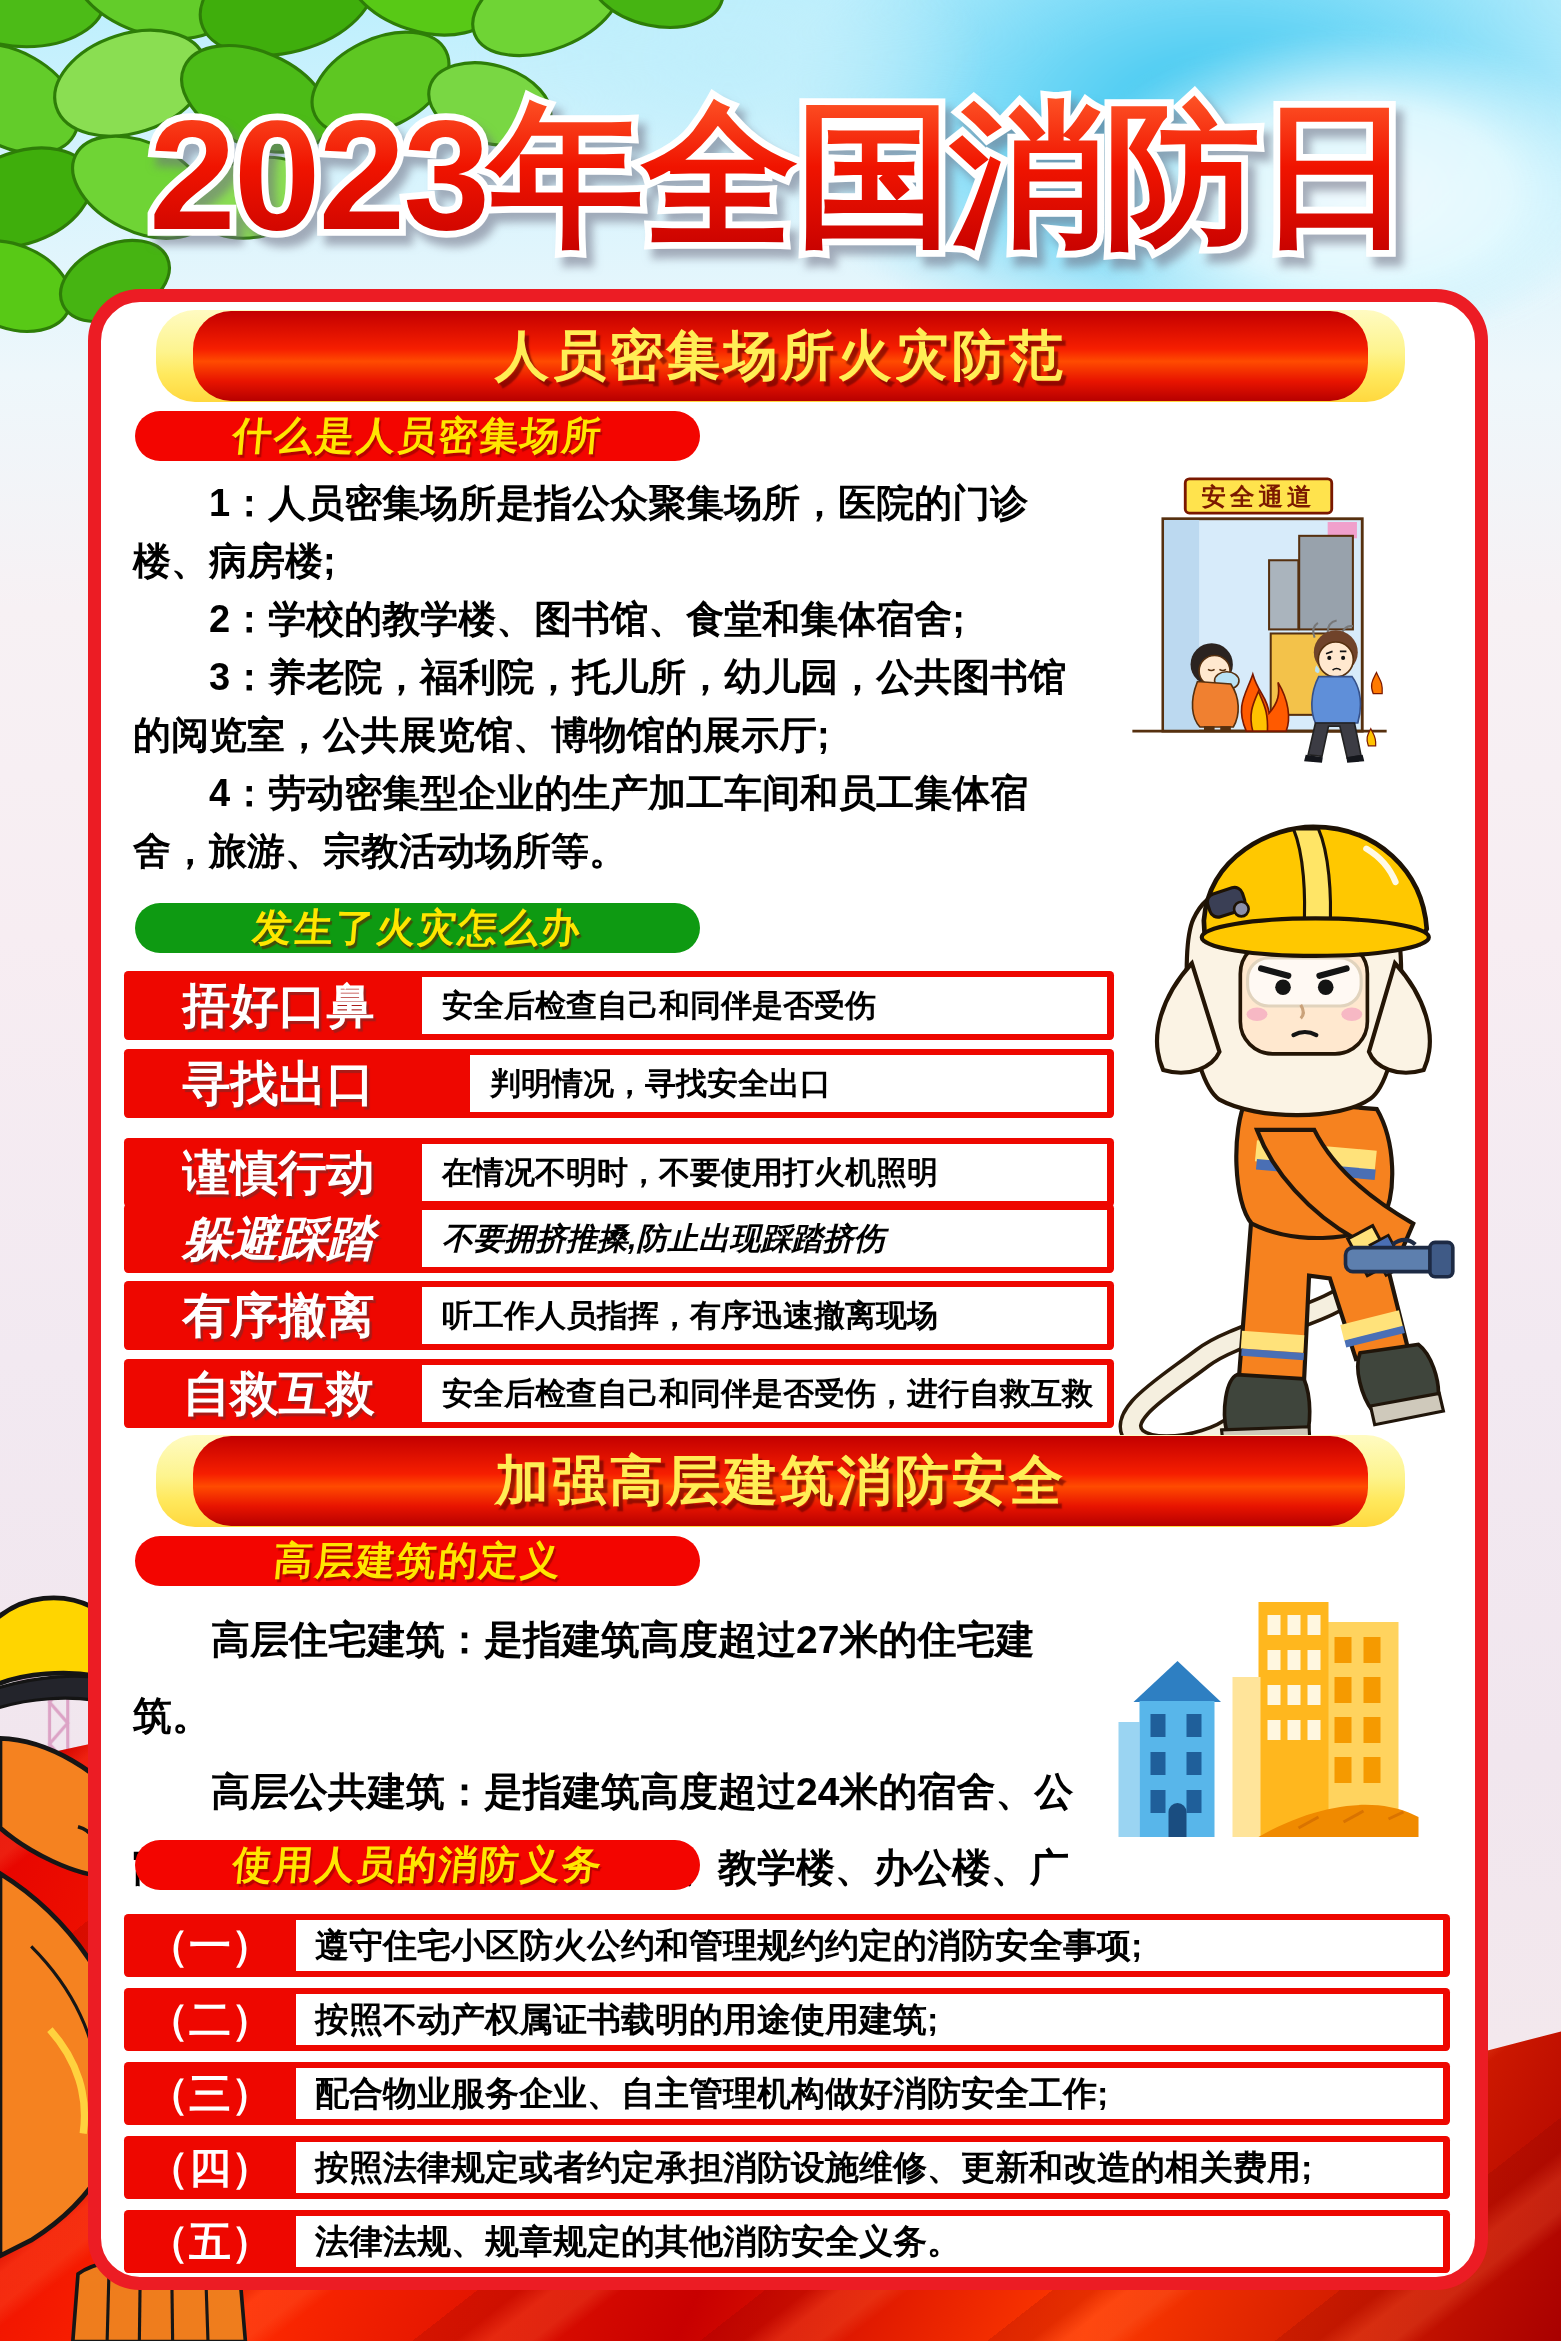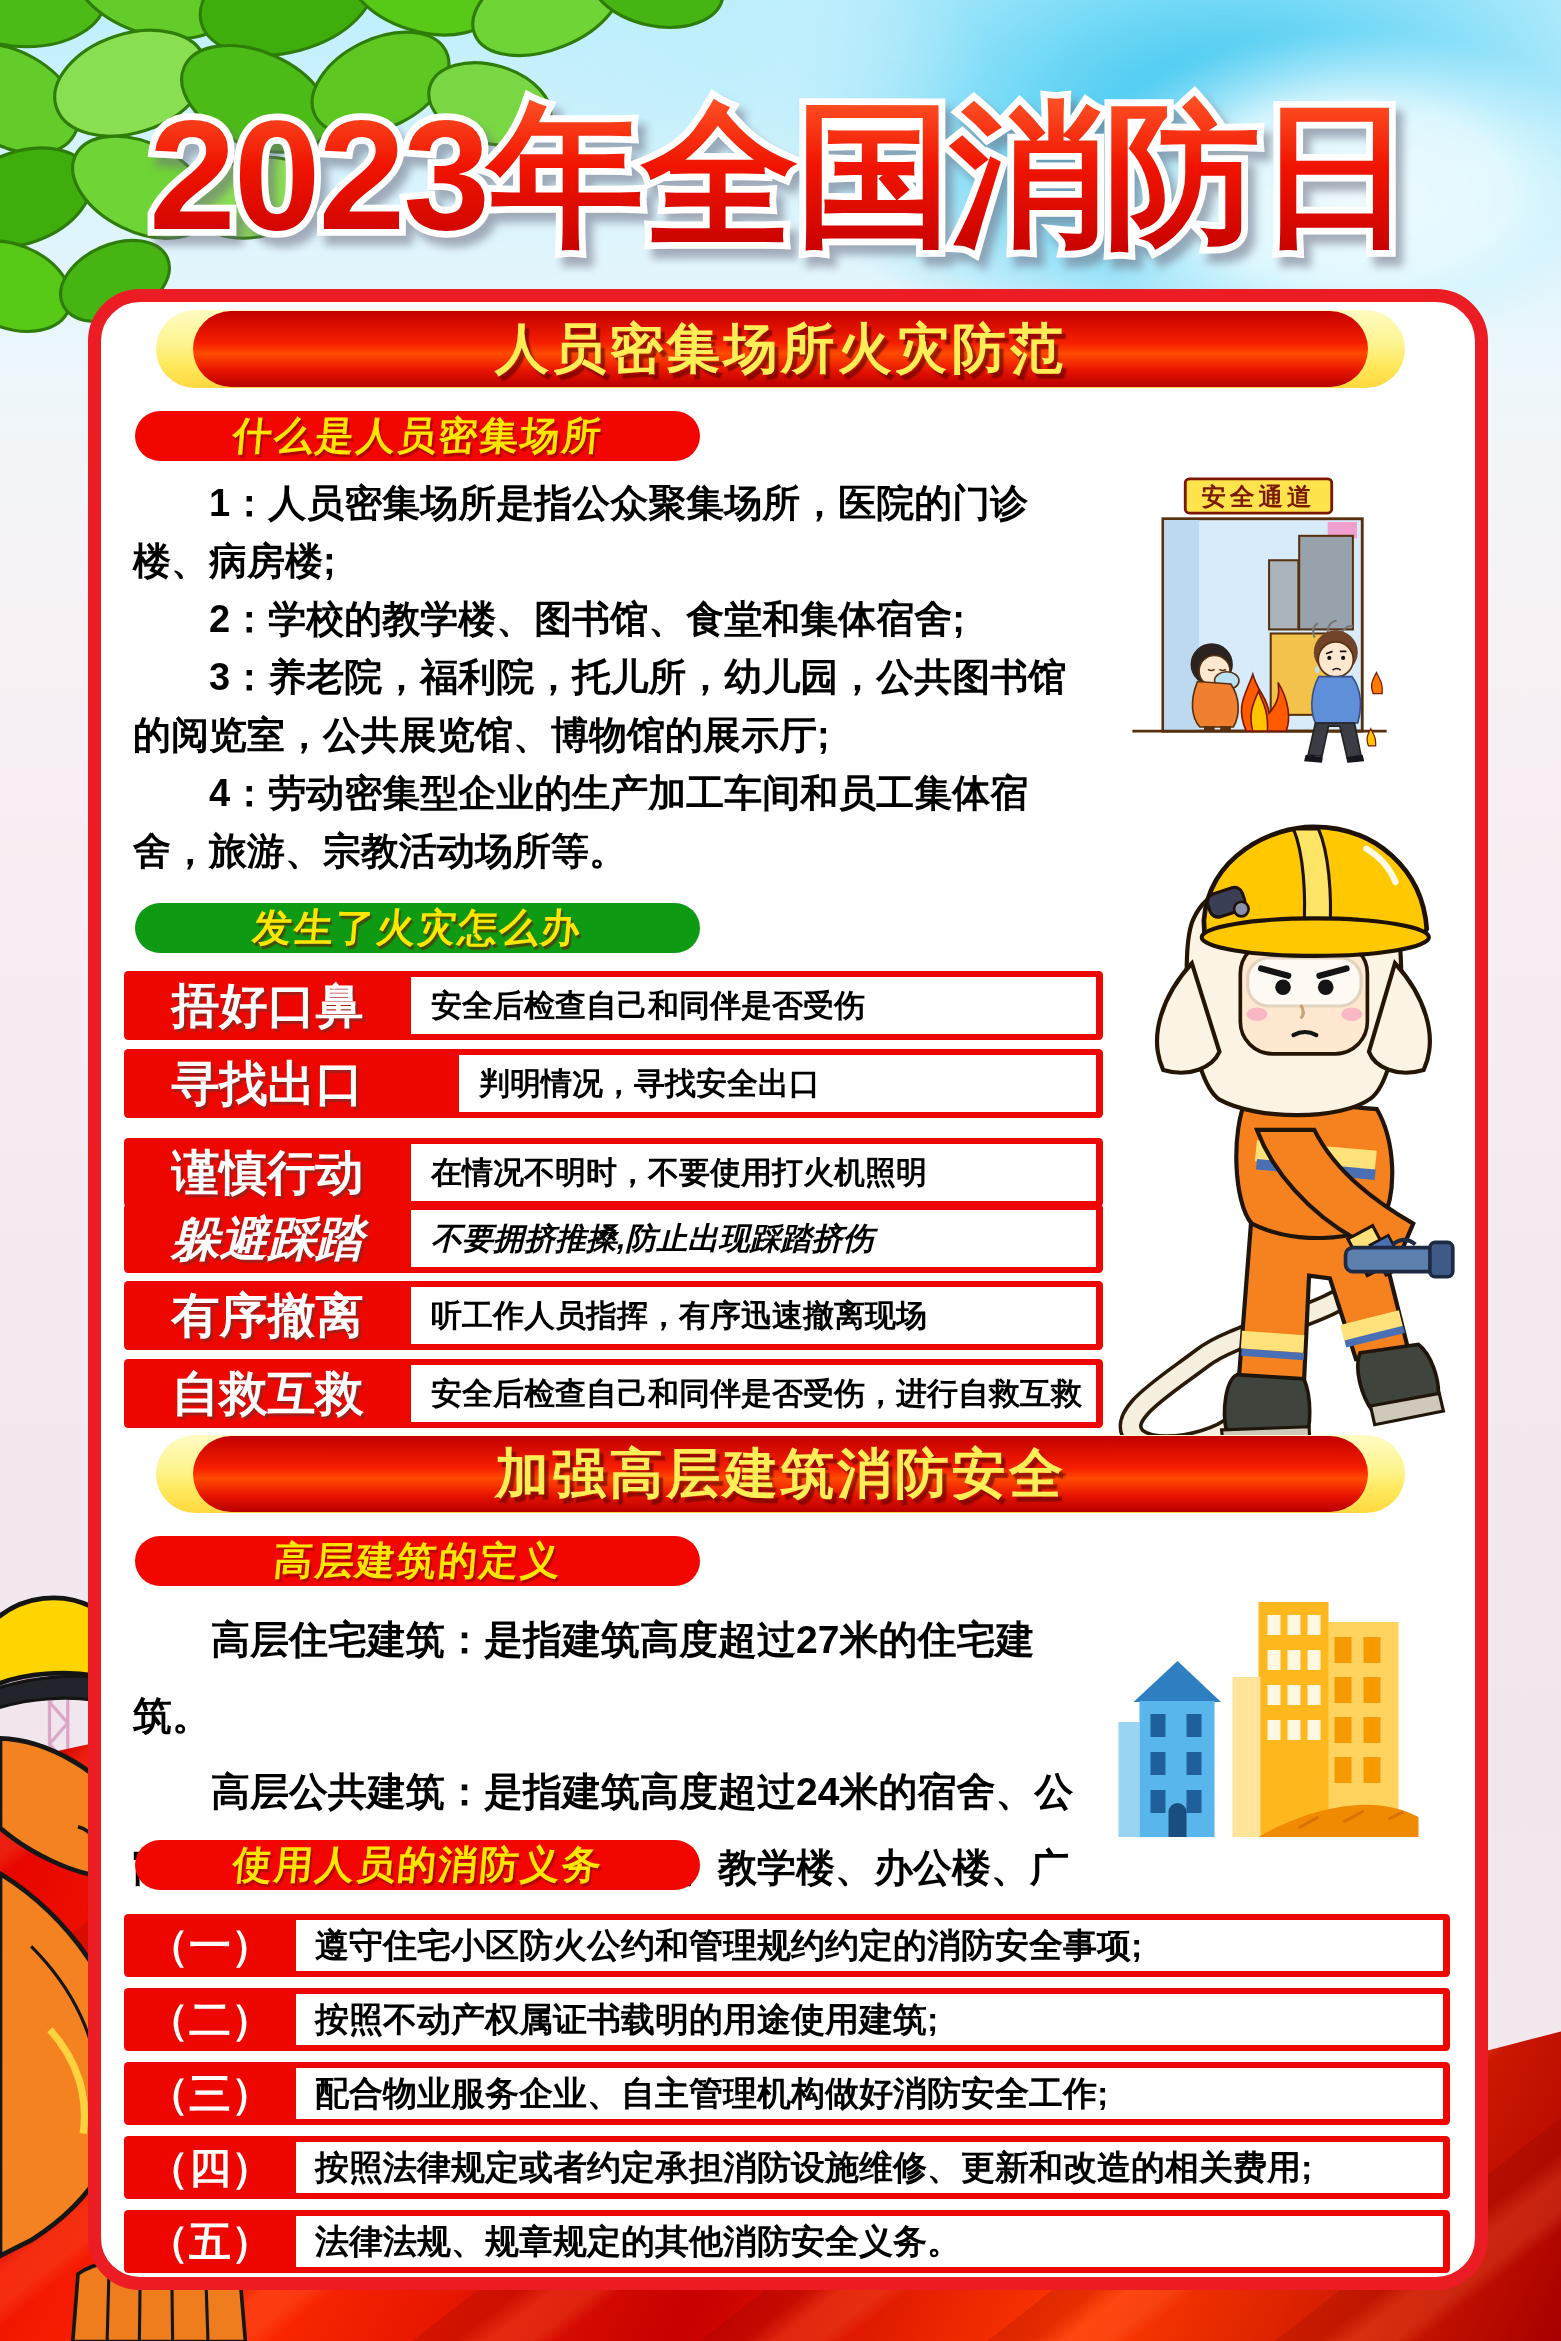--- a/index.html
+++ b/index.html
@@ -27,42 +27,42 @@
   .crane-box{position:absolute;left:0px;top:1572px;z-index:1;}
   .ffarm-box{position:absolute;left:0px;top:1582px;z-index:4;}
   
   .title-box{position:absolute;left:0px;top:21px;width:1561px;height:271px;z-index:7;}
   .title-box text{font-family:"Liberation Sans","DejaVu Sans",sans-serif;font-weight:900;
     filter:drop-shadow(14px 18px 8px rgba(110,110,130,.55));}
   
   .card{position:absolute;left:88px;top:289px;width:1400px;height:2001px;z-index:5;
     background:#ffffff;border:13.5px solid #ec1c24;border-radius:52px;box-sizing:border-box;}
   
-  .banner{position:absolute;left:156px;width:1249px;height:78px;z-index:6;}
+  .banner{position:absolute;left:156px;width:1249px;height:92px;z-index:6;}
   .banner .cap{position:absolute;inset:0;border-radius:39px;
     background:linear-gradient(180deg,#fffbc2 0%,#fdf48e 45%,#ffe95e 70%,#ffd83e 100%);}
   .banner .body{position:absolute;left:37px;right:37px;top:1px;bottom:1px;border-radius:38px;
     background:linear-gradient(180deg,#c30000 0%,#f61e00 42%,#ff4b00 56%,#e81400 78%,#b70000 100%);
     display:flex;align-items:center;justify-content:center;}
   .banner .body span{font-size:54px;letter-spacing:3.1px;color:#ffee55;
     text-shadow:4.2px 5.2px 1.6px rgba(90,0,0,.6);}
   
   .pill{position:absolute;left:135px;width:565px;height:50px;border-radius:27px;
     background:#f30500;display:flex;align-items:center;justify-content:center;z-index:6;}
   .pill span{font-size:39px;color:#ffe600;letter-spacing:2.1px;transform:skewX(-5deg);
     text-shadow:2.1px 2.6px 1px rgba(120,0,0,.5);}
   .pill.green{background:#0e9a12;}
   
   .sec-text{position:absolute;left:133px;width:1297px;z-index:6;color:#000;
     font-size:38px;line-height:58px;}
   .sec-text p{margin:0;text-indent:2em;}
   .float-illu{float:right;margin:0 0 4.2px 12.5px;}
   
   .steps{position:absolute;left:124px;width:979px;z-index:6;}
-  .step{position:absolute;left:0;width:100%;height:69px;background:#ee0700;border-radius:4.2px;display:flex;}
+  .step{position:absolute;left:0;width:100%;height:69px;background:#ee0700;border-radius:4.2px;display:flex;padding-left:11px;}
   .step .lab{flex:0 0 287px;display:flex;align-items:center;justify-content:center;
     font-size:48px;color:#ffffff;text-shadow:2.6px 3.1px 1px rgba(60,60,60,.4);}
   .step .desc{flex:1;margin:6.2px 7.3px 6.2px 0;background:#ffffff;display:flex;align-items:center;
     padding-left:20px;font-size:31px;color:#000;white-space:nowrap;}
   
   .duties{position:absolute;left:124px;width:1326px;z-index:6;}
   .duty{position:absolute;left:0;width:100%;height:63px;background:#ee0700;border-radius:4.2px;display:flex;}
   .duty .num{flex:0 0 172px;display:flex;align-items:center;justify-content:center;
     font-size:42px;color:#ffffff;}
   .duty .desc{flex:1;margin:5.7px 6.8px 5.7px 0;background:#ffffff;display:flex;align-items:center;

